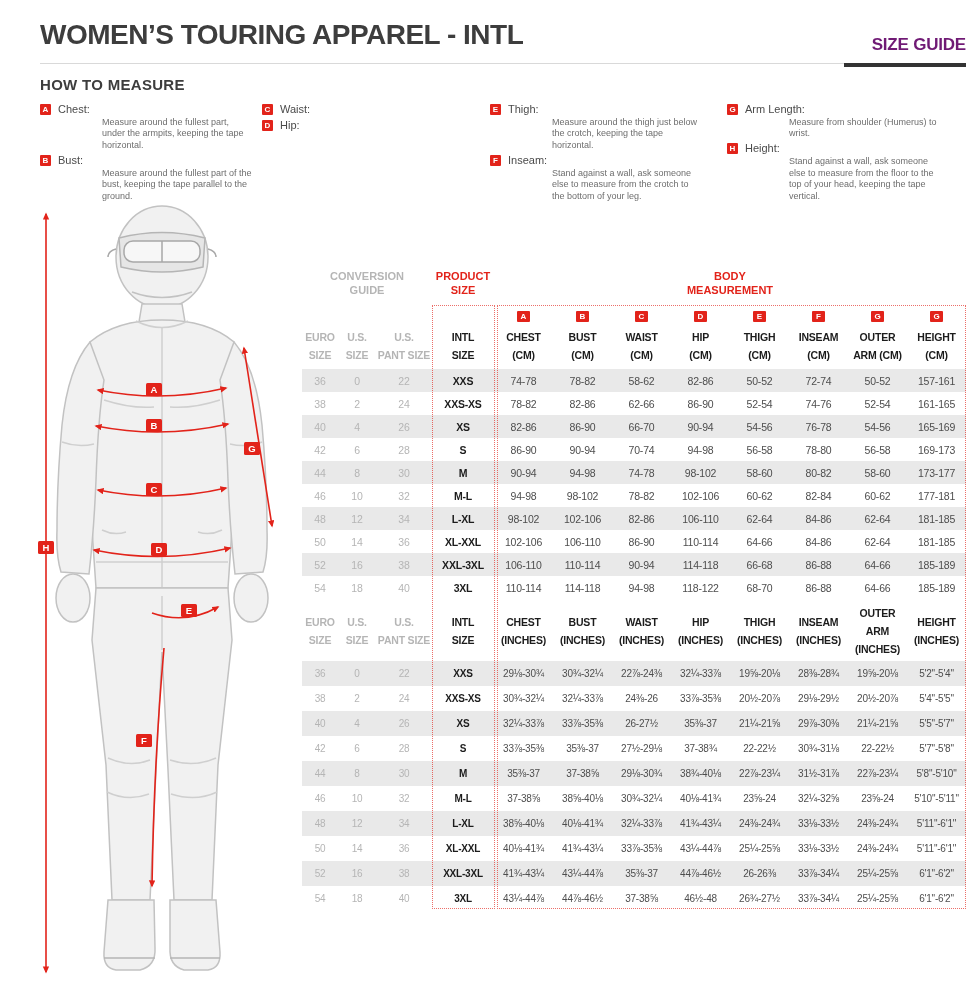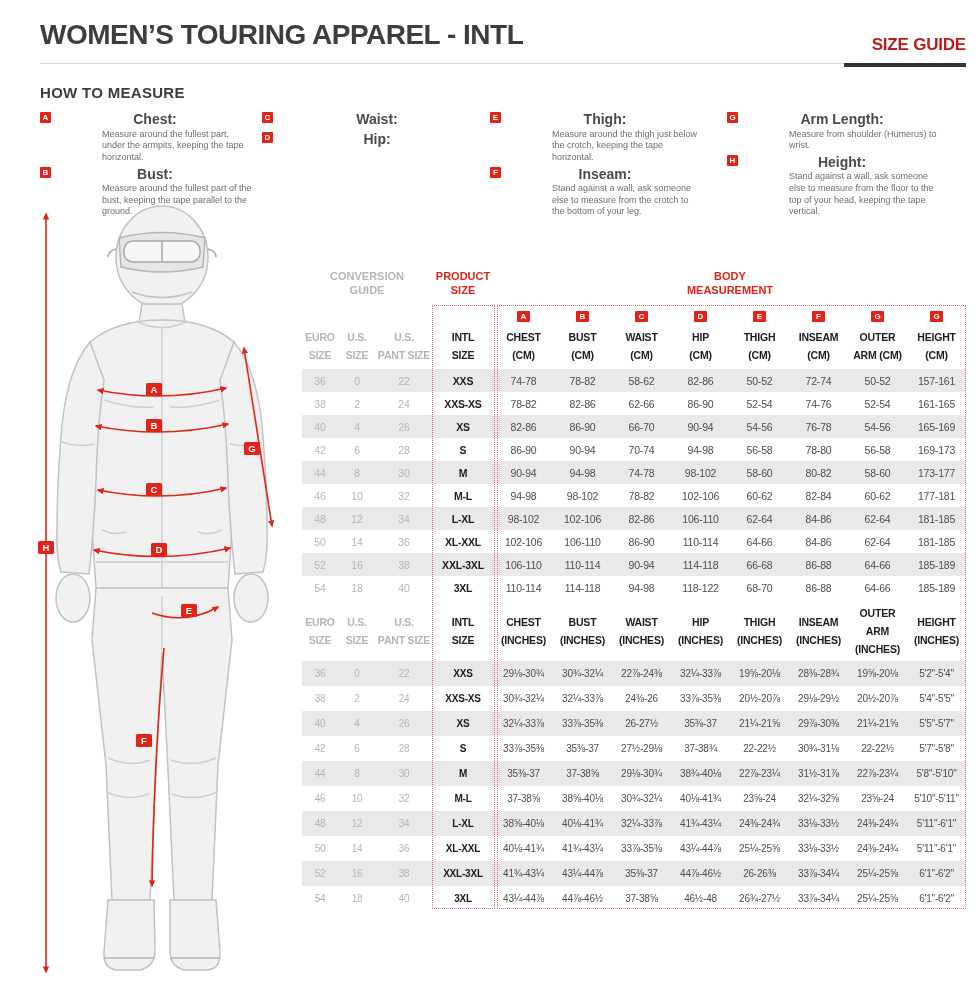--- a/index.html
+++ b/index.html
@@ -9,32 +9,32 @@
   *{box-sizing:border-box;margin:0;padding:0;}
   html,body{width:979px;height:1000px;background:#fff;overflow:hidden;
     font-family:"Liberation Sans","DejaVu Sans",sans-serif;}
   .page{position:relative;width:979px;height:1000px;}
 
   
   .header{position:absolute;left:40px;top:16px;width:926px;height:48px;
     display:flex;justify-content:space-between;align-items:flex-end;
     border-bottom:1px solid #d9d9d9;padding-bottom:12px;}
   .page-title{font-size:28px;font-weight:800;letter-spacing:-.5px;color:var(--title);}
-  .size-guide{font-size:17px;font-weight:700;color:#b91c1c;letter-spacing:-.2px;
+  .size-guide{font-size:17px;font-weight:700;color:#701a75;letter-spacing:-.2px;
     padding-bottom:0;position:relative;top:4px;}
   .size-guide-bar{position:absolute;right:0;top:63px;width:122px;height:4px;background:#333;}
 
   
-  .htm{position:absolute;left:40px;top:84px;width:930px;}
+  .htm{position:absolute;left:40px;top:76px;width:930px;}
   .htm-title{font-size:15px;font-weight:800;color:var(--title);letter-spacing:.3px;margin-bottom:10px;}
   .htm-cols{display:grid;grid-template-columns:222px 228px 237px 1fr;}
   .htm-item{margin-bottom:2px;position:relative;padding-left:18px;width:212px;}
   .letter-badge{position:absolute;left:0;top:1px;width:11px;height:11px;background:var(--red);
     color:#fff;font-size:8px;font-weight:700;text-align:center;line-height:11px;border-radius:1px;}
-  .htm-name{font-size:14px;font-weight:700;color:#4a4a4a;line-height:1.25;text-align:center;}
+  .htm-name{font-size:11px;font-weight:400;color:#4a4a4a;line-height:1.25;}
   .htm-text{font-size:9px;color:#6e6e6e;line-height:1.3;margin-left:44px;}
 
   
   .tables{position:absolute;left:302px;top:263px;width:664px;}
   .group-headers{display:flex;height:42px;align-items:center;}
   .group-label{white-space:pre-line;text-align:center;font-size:11px;font-weight:800;line-height:1.25;}
   .gh-conversion{width:130px;color:var(--muted);}
   .gh-product{width:62px;color:var(--red);}
   .gh-body{width:472px;color:var(--red);}
 

